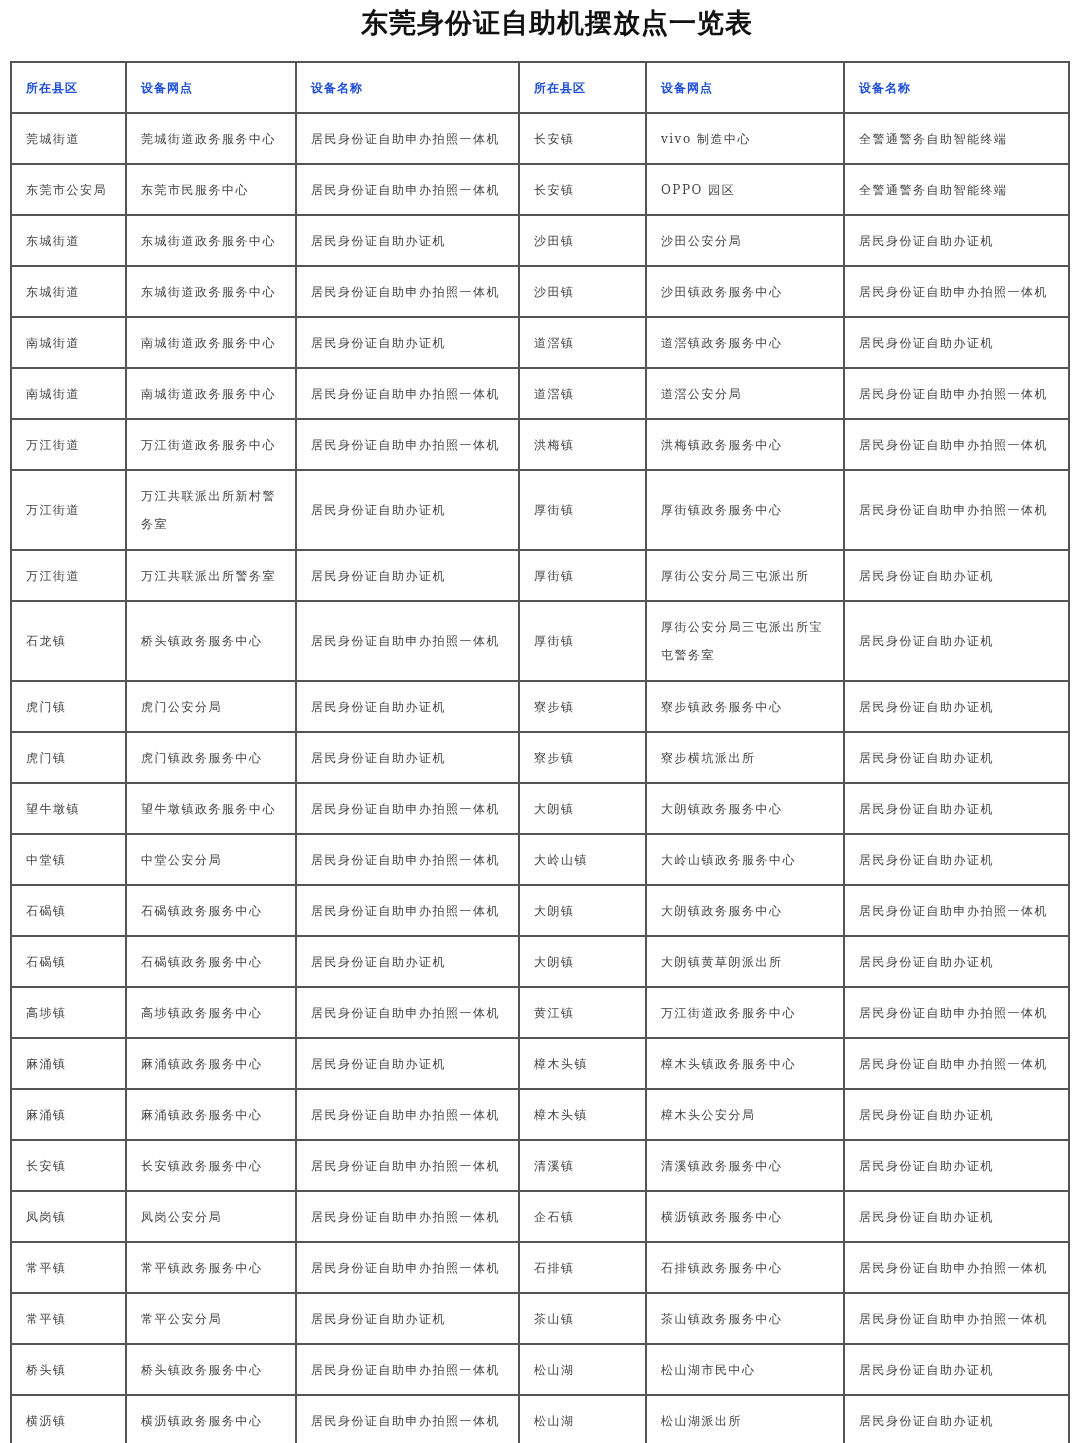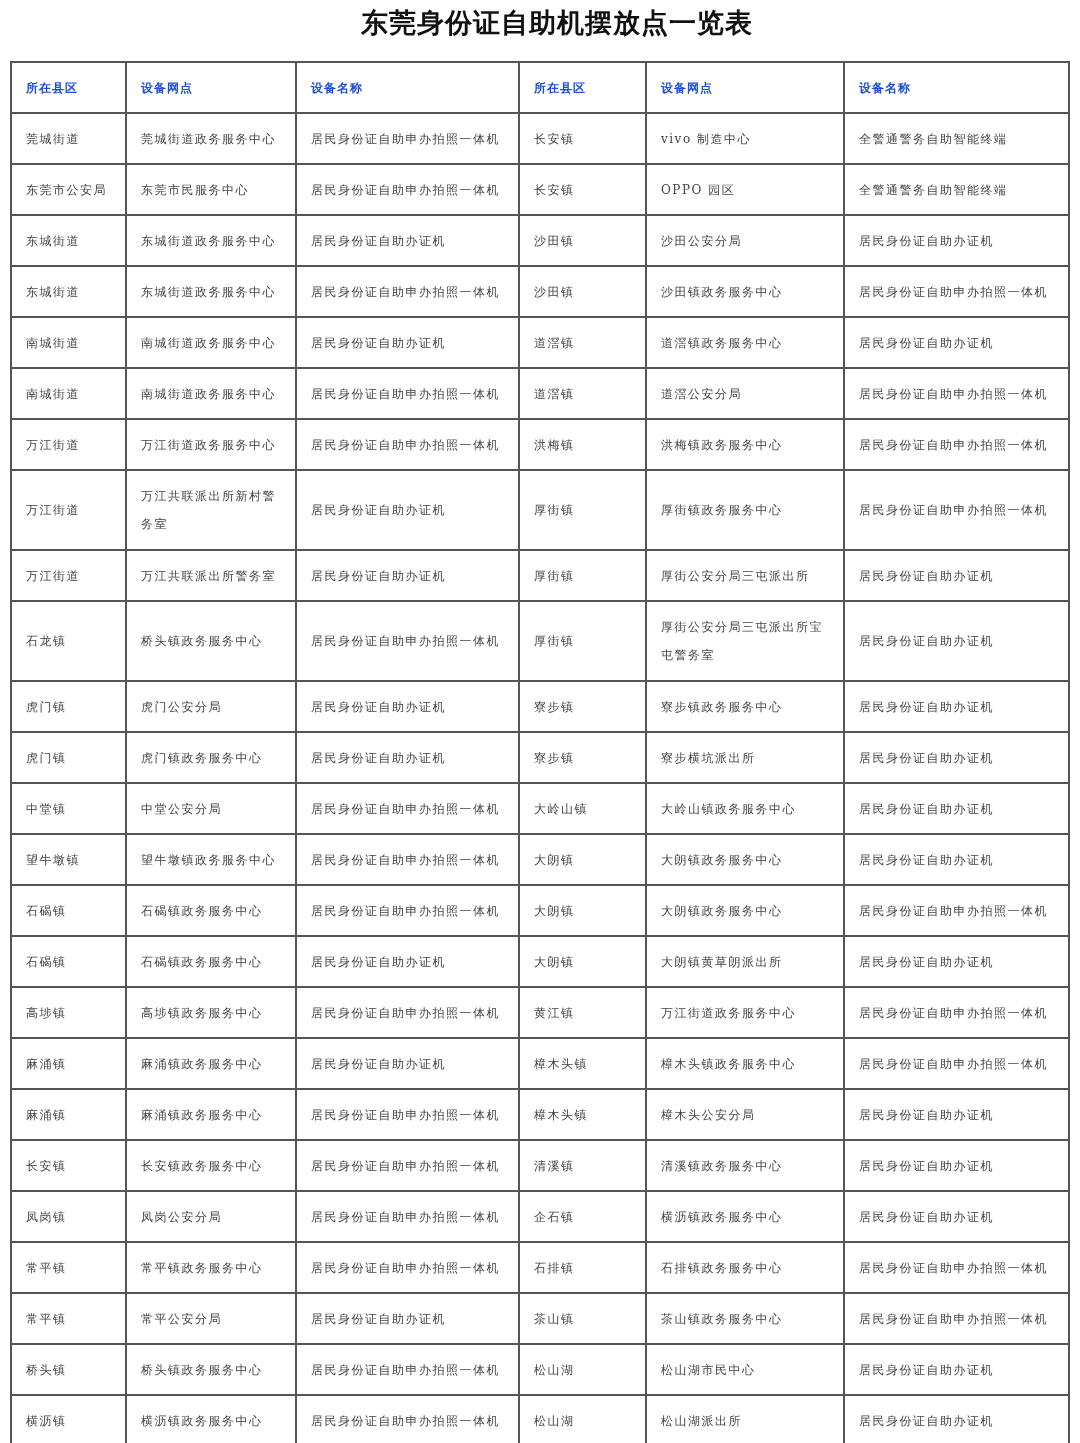--- a/index.html
+++ b/index.html
@@ -278,53 +278,53 @@
         </td>
         <td>
           <span class="wrap">寮步横坑派出所</span>
         </td>
         <td>
           <span class="wrap">居民身份证自助办证机</span>
         </td>
       </tr>
       <tr>
         <td>
+          <span class="wrap">望牛墩镇</span>
+        </td>
+        <td>
+          <span class="wrap">望牛墩镇政务服务中心</span>
+        </td>
+        <td>
+          <span class="wrap">居民身份证自助申办拍照一体机</span>
+        </td>
+        <td>
+          <span class="wrap">大朗镇</span>
+        </td>
+        <td>
+          <span class="wrap">大朗镇政务服务中心</span>
+        </td>
+        <td>
+          <span class="wrap">居民身份证自助办证机</span>
+        </td>
+      </tr>
+      <tr>
+        <td>
           <span class="wrap">中堂镇</span>
         </td>
         <td>
           <span class="wrap">中堂公安分局</span>
         </td>
         <td>
           <span class="wrap">居民身份证自助申办拍照一体机</span>
         </td>
         <td>
           <span class="wrap">大岭山镇</span>
         </td>
         <td>
           <span class="wrap">大岭山镇政务服务中心</span>
-        </td>
-        <td>
-          <span class="wrap">居民身份证自助办证机</span>
-        </td>
-      </tr>
-      <tr>
-        <td>
-          <span class="wrap">望牛墩镇</span>
-        </td>
-        <td>
-          <span class="wrap">望牛墩镇政务服务中心</span>
-        </td>
-        <td>
-          <span class="wrap">居民身份证自助申办拍照一体机</span>
-        </td>
-        <td>
-          <span class="wrap">大朗镇</span>
-        </td>
-        <td>
-          <span class="wrap">大朗镇政务服务中心</span>
         </td>
         <td>
           <span class="wrap">居民身份证自助办证机</span>
         </td>
       </tr>
       <tr>
         <td>
           <span class="wrap">石碣镇</span>
         </td>
         <td>

